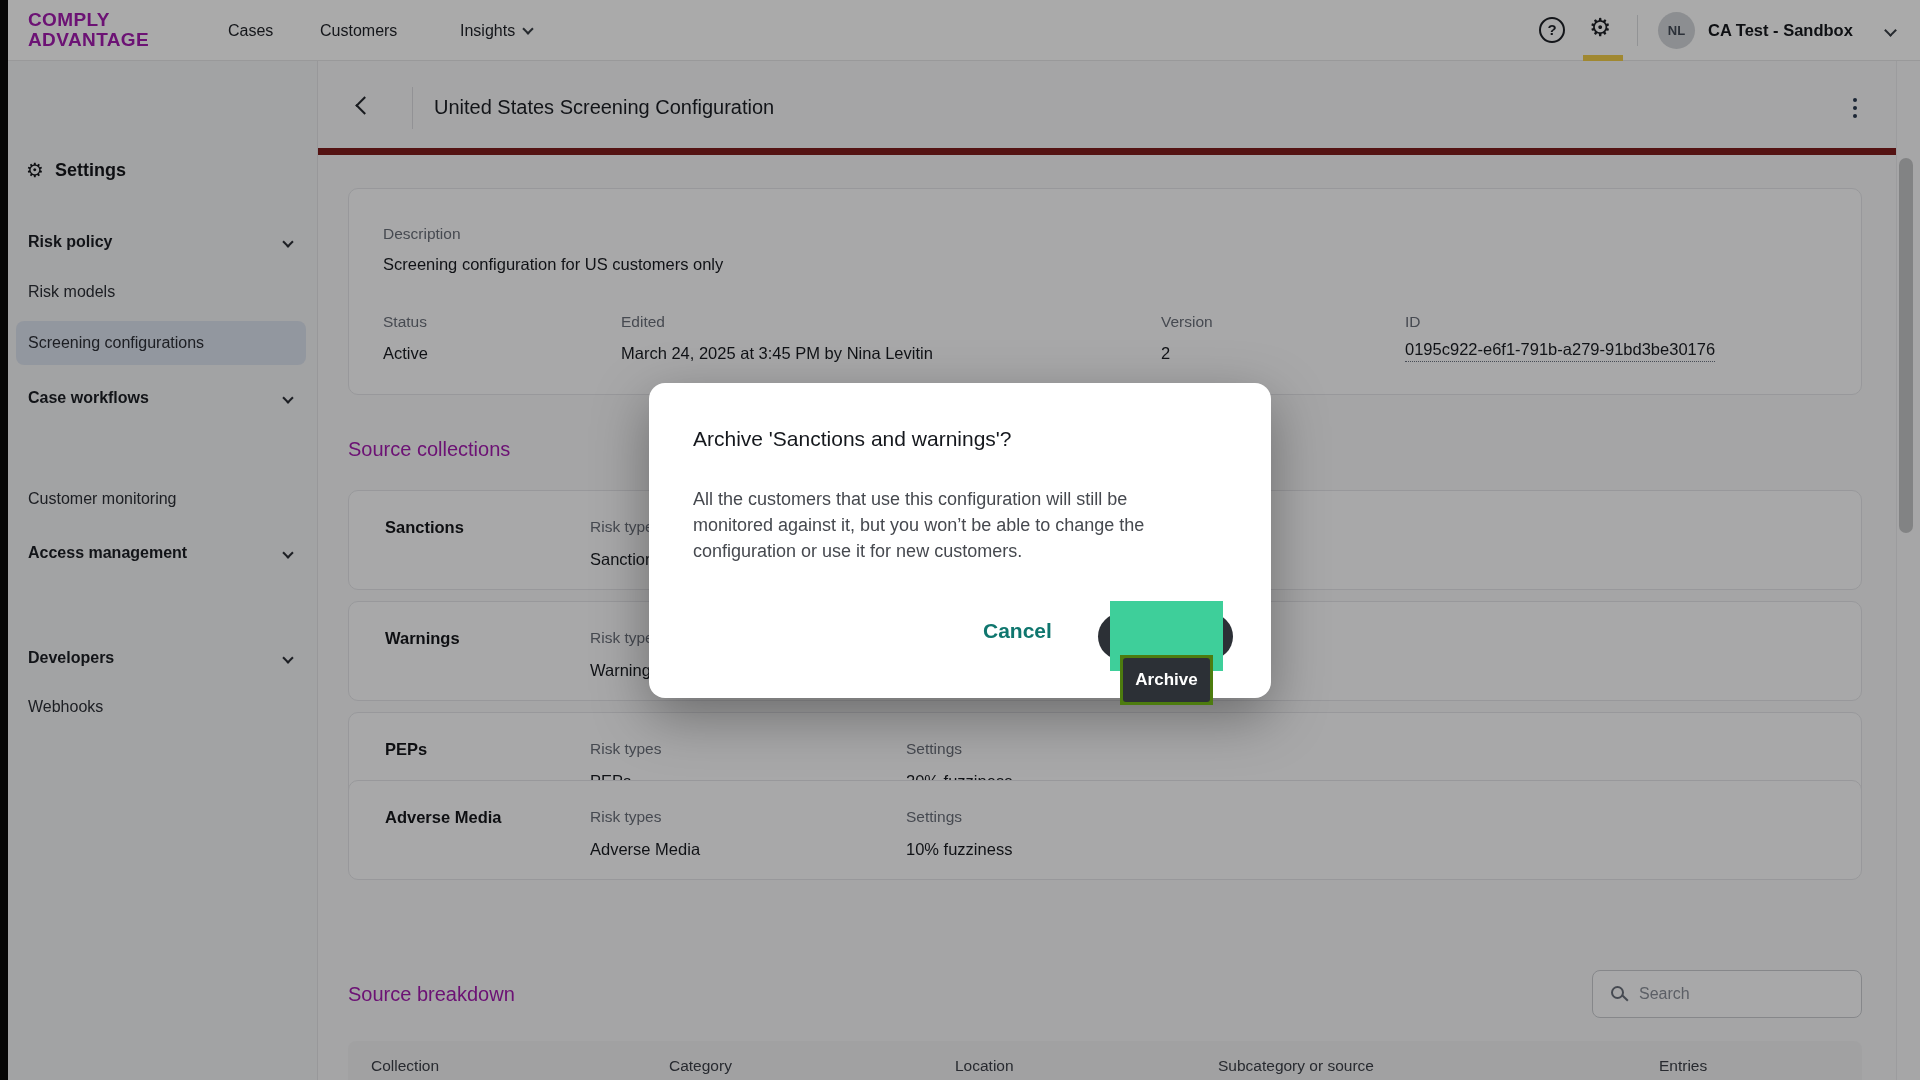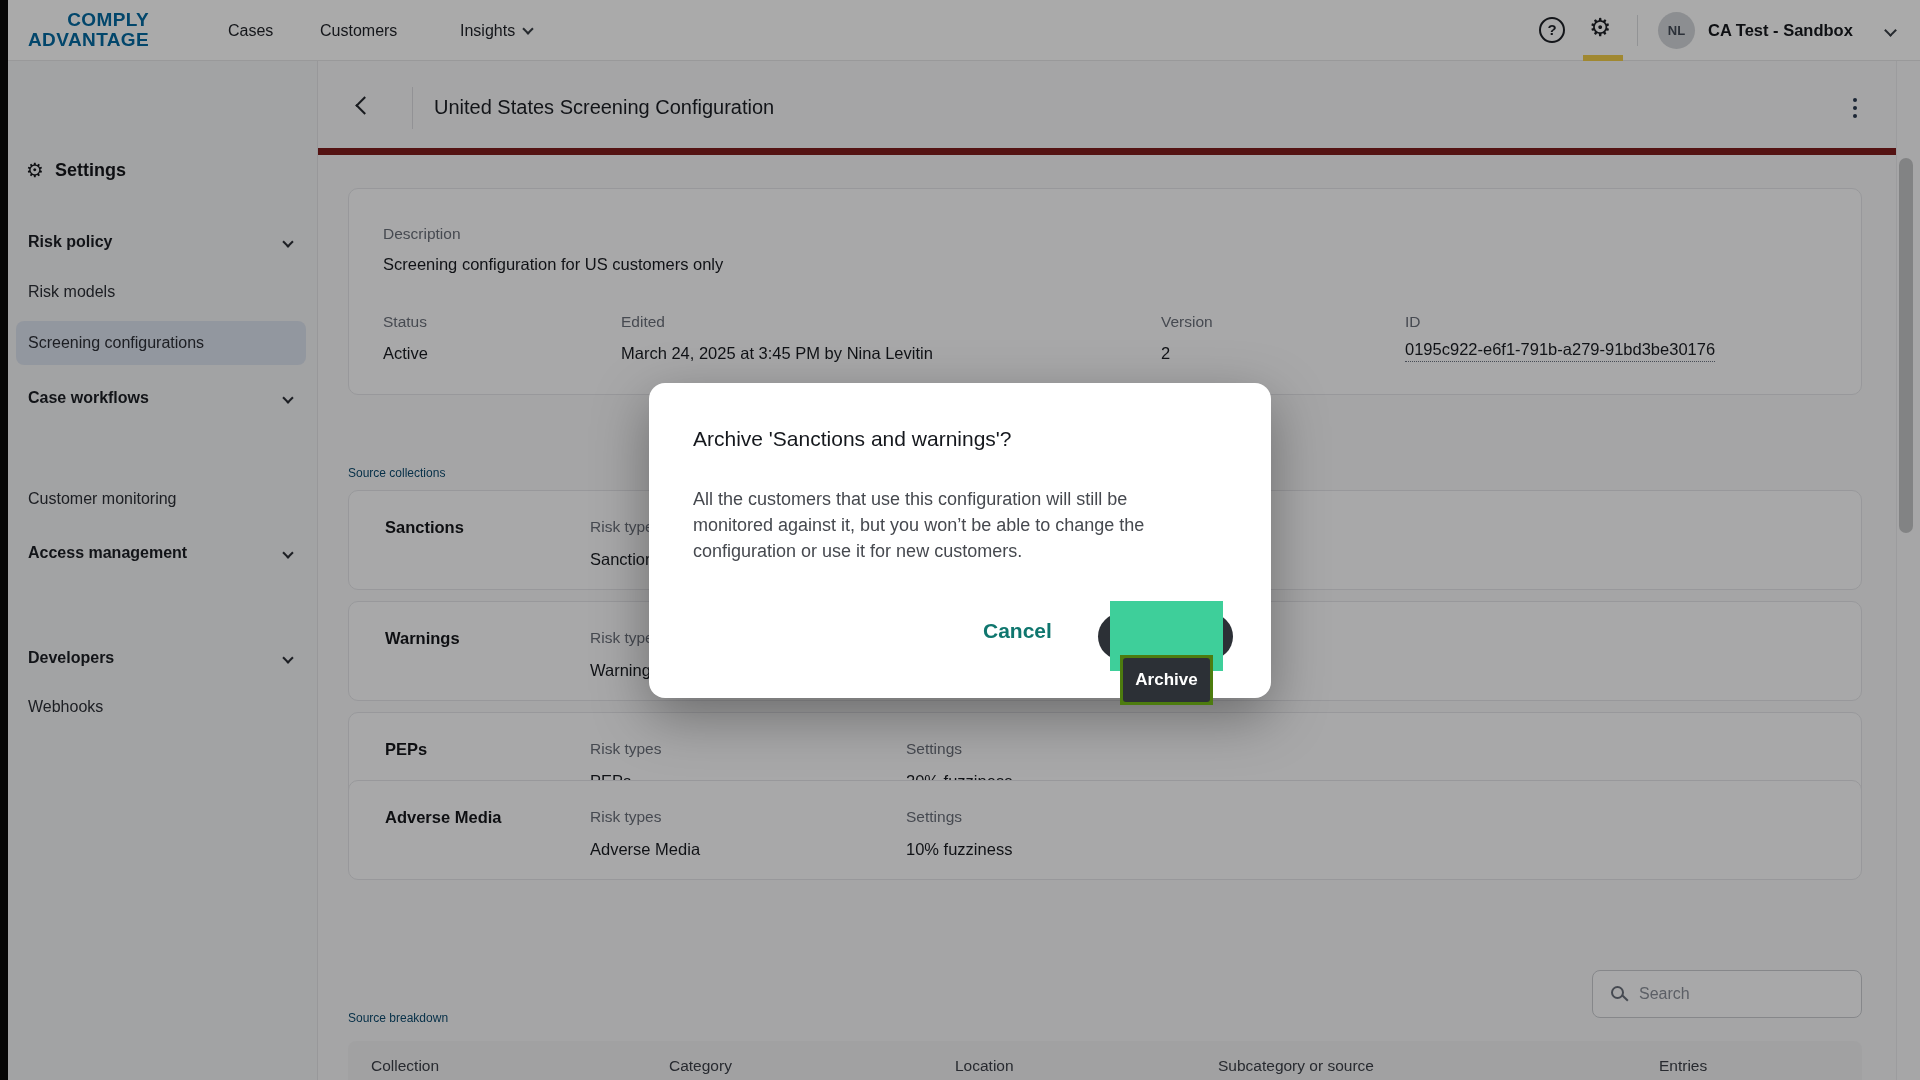--- a/index.html
+++ b/index.html
@@ -2,21 +2,21 @@
 <html><head>
 <meta charset="utf-8">
 <style>
   * { margin:0; padding:0; box-sizing:border-box; }
   html,body { width:1920px; height:1080px; }
   body { font-family:"Liberation Sans","DejaVu Sans",sans-serif; background:#f8f8f9; }
   .screen { position:relative; width:1920px; height:1080px; overflow:hidden; background:#f8f8f9; }
 
   
   .topnav { position:absolute; left:0; top:0; width:1920px; height:61px; background:#ffffff; border-bottom:1px solid #e6e6e8; z-index:10; }
-  .logo { position:absolute; left:28px; top:10px; font-weight:800; font-size:19px; line-height:20px; letter-spacing:.4px; color:#0369a1;text-align:right; }
+  .logo { position:absolute; left:28px; top:10px; font-weight:800; font-size:19px; line-height:20px; letter-spacing:.4px; color:#a21caf; }
   .nav-link { position:absolute; top:0; height:61px; line-height:61px; font-size:16px; color:#1e2127; cursor:pointer; }
   .nav-cases { left:228px; } .nav-customers { left:320px; } .nav-insights { left:460px; }
   .chev { display:inline-block; width:8px; height:8px; border-right:2px solid #3a3f47; border-bottom:2px solid #3a3f47; transform:rotate(45deg); margin-left:9px; margin-bottom:3px; }
   .help-icon { position:absolute; left:1539px; top:17px; width:26px; height:26px; border:2px solid #1f2228; border-radius:50%; text-align:center; line-height:22px; font-size:15px; font-weight:700; color:#1f2228; }
   .gear-glyph { font-family:"DejaVu Sans",sans-serif; font-size:25px; color:#1f2228; position:absolute; left:1589px; top:14px; line-height:28px; }
   .gear-underline { position:absolute; left:1583px; top:55px; width:40px; height:6px; background:#f0cd4a; }
   .nav-divider { position:absolute; left:1637px; top:15px; width:1px; height:31px; background:#dcdde0; }
   .avatar { position:absolute; left:1658px; top:12px; width:37px; height:37px; border-radius:50%; background:#d3d6da; text-align:center; line-height:37px; font-size:13px; font-weight:600; color:#424a56; }
   .account-name { position:absolute; left:1708px; top:0; height:61px; line-height:61px; font-size:16.5px; font-weight:700; color:#16181d; }
   .account-chev { position:absolute; left:1886px; top:26px; width:9px; height:9px; border-right:2px solid #3a3f47; border-bottom:2px solid #3a3f47; transform:rotate(45deg); }
@@ -41,21 +41,21 @@
   .kebab span { width:4px; height:4px; border-radius:50%; background:#2a3950; }
 
   
   .card { position:absolute; background:#fdfdfe; border:1px solid #e4e5e9; border-radius:10px; }
   .desc-card { left:348px; top:188px; width:1514px; height:207px; }
   .lbl { position:absolute; font-size:15.5px; color:#6a6f7a; }
   .val { position:absolute; font-size:16.5px; color:#191c22; }
   .id-val { border-bottom:1px dotted #6b7280; padding-bottom:2px; }
 
   
-  .section-h { position:absolute; left:348px; font-size:12px; font-weight:500; color:#0c4a6e;margin-top:28px; }
+  .section-h { position:absolute; left:348px; font-size:20px; font-weight:500; color:#a21caf; }
   .sc-card { left:348px; width:1514px; height:100px; }
   .sc-name { position:absolute; left:36px; top:27px; font-size:16.5px; font-weight:700; color:#15171c; }
   .sc-lbl { position:absolute; top:27px; font-size:15.5px; color:#6a6f7a; }
   .sc-val { position:absolute; top:59px; font-size:16.5px; color:#191c22; }
   .col-risk { left:241px; } .col-set { left:557px; }
 
   
   .search-box { position:absolute; left:1592px; top:970px; width:270px; height:48px; background:#fdfdfe; border:1px solid #c9cbd0; border-radius:8px; }
   .mag { position:absolute; left:18px; top:15px; width:13px; height:13px; border:2px solid #6a707b; border-radius:50%; }
   .mag::after { content:''; position:absolute; width:8px; height:2px; background:#6a707b; transform:rotate(45deg); right:-7px; bottom:-2px; }

